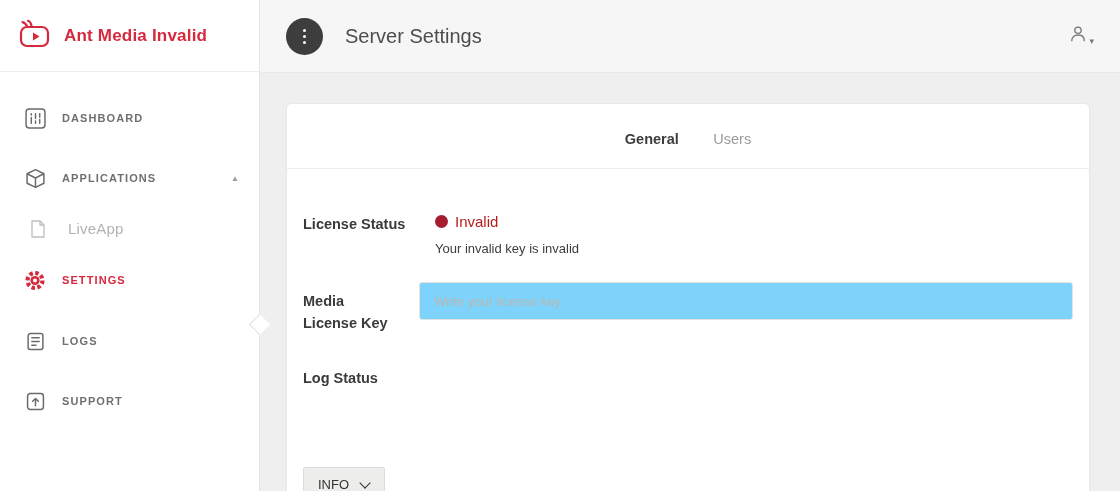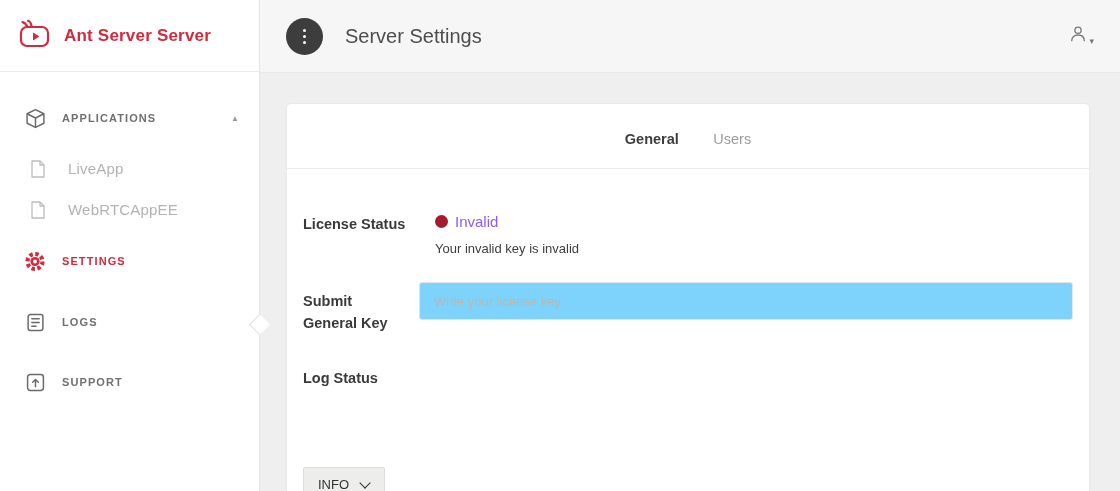--- a/index.html
+++ b/index.html
@@ -86,21 +86,21 @@
   }
   .nowrap { white-space:nowrap; }
   .narrow { max-width:92px; }
   .form-control-col { flex:1; min-width:0; }
   .row-license { margin-bottom:26px; }
   .status-line { display:flex; align-items:center; }
   .status-dot {
     width:13px; height:13px; border-radius:50%;
     background:#a51c30; margin-right:7px; flex:none;
   }
-  .status-value { font-size:15px; color:#8b5cf6; }
+  .status-value { font-size:15px; color:#b91c1c; }
   .status-desc { font-size:13px; color:#3d3d3d; margin-top:11px; }
   .row-key { margin-bottom:24px; }
   .row-key .form-label, .row-log .form-label { padding-top:8px; }
   .text-input {
     width:100%; height:38px;
     background:#7dd3fc; border:1px solid #e4e3e0; border-radius:3px;
     padding:0 14px; font-size:13px; color:#555;
     font-family:"Liberation Sans", sans-serif; outline:none;
   }
   .text-input::placeholder { color:#bbb7af; }
@@ -132,24 +132,33 @@
 <aside class="sidebar">
   <div class="logo-row">
     <span>
       <svg width="36" height="30" viewBox="0 0 36 30" fill="none" stroke="#d5293d" stroke-width="2.2" stroke-linecap="round" stroke-linejoin="round">
         <rect x="3" y="8" width="27" height="19" rx="6"></rect>
         <path d="M15 13.5 L21.5 17.5 L15 21.5 Z" fill="#d5293d" stroke="none"></path>
         <path d="M9.5 8 C8 5 6 3.5 4.5 3.2"></path>
         <path d="M13.5 7 C13 4.2 11.5 2.2 10 1.8"></path>
       </svg>
     </span>
-    <span class="logo-text">Ant Server Server</span>
+    <span class="logo-text">Ant Media Invalid</span>
   </div>
 
   <nav class="nav">
+    <div class="nav-item">
+      <span class="nav-icon">
+        <svg width="21" height="21" viewBox="0 0 20 20" fill="none" stroke="#6a6a6a" stroke-width="1.4" stroke-linecap="round">
+          <rect x="1" y="1" width="18" height="18" rx="3"></rect>
+          <path d="M6 14.5 V9 M6 6.7 V5.5 M10 14.5 V12.3 M10 10 V5.5 M14 14.5 V11 M14 8.7 V5.5"></path>
+        </svg>
+      </span>
+      <span class="nav-label">DASHBOARD</span>
+    </div>
 
     <div class="nav-item">
       <span class="nav-icon">
         <svg width="21" height="21" viewBox="0 0 20 20" fill="none" stroke="#6a6a6a" stroke-width="1.4" stroke-linejoin="round">
           <path d="M10 1.5 L18 5.5 V14.5 L10 18.5 L2 14.5 V5.5 Z"></path>
           <path d="M2 5.5 L10 9.5 L18 5.5 M10 9.5 V18.5"></path>
         </svg>
       </span>
       <span class="nav-label">APPLICATIONS</span>
       <span class="caret-up">▲</span>
@@ -158,29 +167,20 @@
     <div class="nav-item sub">
       <span class="nav-icon">
         <svg width="16" height="18" viewBox="0 0 16 18" fill="none" stroke="#bdbdbd" stroke-width="1.3" stroke-linejoin="round">
           <path d="M2 1 H10 L14 5 V17 H2 Z"></path>
           <path d="M10 1 V5 H14"></path>
         </svg>
       </span>
       <span class="nav-label">LiveApp</span>
     </div>
 
-    <div class="nav-item sub">
-      <span class="nav-icon">
-        <svg width="16" height="18" viewBox="0 0 16 18" fill="none" stroke="#bdbdbd" stroke-width="1.3" stroke-linejoin="round">
-          <path d="M2 1 H10 L14 5 V17 H2 Z"></path>
-          <path d="M10 1 V5 H14"></path>
-        </svg>
-      </span>
-      <span class="nav-label">WebRTCAppEE</span>
-    </div>
 
     <div class="nav-item active" style="height:62px;">
       <span class="nav-icon">
         <svg width="23" height="23" viewBox="0 0 22 22">
           <circle cx="11" cy="11" r="7.5" fill="none" stroke="#d5293d" stroke-width="4.2" stroke-dasharray="3.4 2.49"></circle>
           <circle cx="11" cy="11" r="4.6" fill="#d5293d"></circle>
           <circle cx="11" cy="11" r="2" fill="#fff"></circle>
         </svg>
       </span>
       <span class="nav-label">SETTINGS</span>
@@ -245,21 +245,21 @@
           <div class="form-control-col">
             <div class="status-line">
               <span class="status-dot"></span>
               <span class="status-value">Invalid</span>
             </div>
             <div class="status-desc">Your invalid key is invalid</div>
           </div>
         </div>
 
         <div class="form-row row-key">
-          <div class="form-label narrow">Submit General Key</div>
+          <div class="form-label narrow">Media License Key</div>
           <div class="form-control-col">
             <input class="text-input" type="text" placeholder="Write your license key" style="">
           </div>
         </div>
 
         <div class="form-row row-log">
           <div class="form-label nowrap">Log Status</div>
           <div class="form-control-col">
             <div class="select-wrap">
               <select class="select-input">

